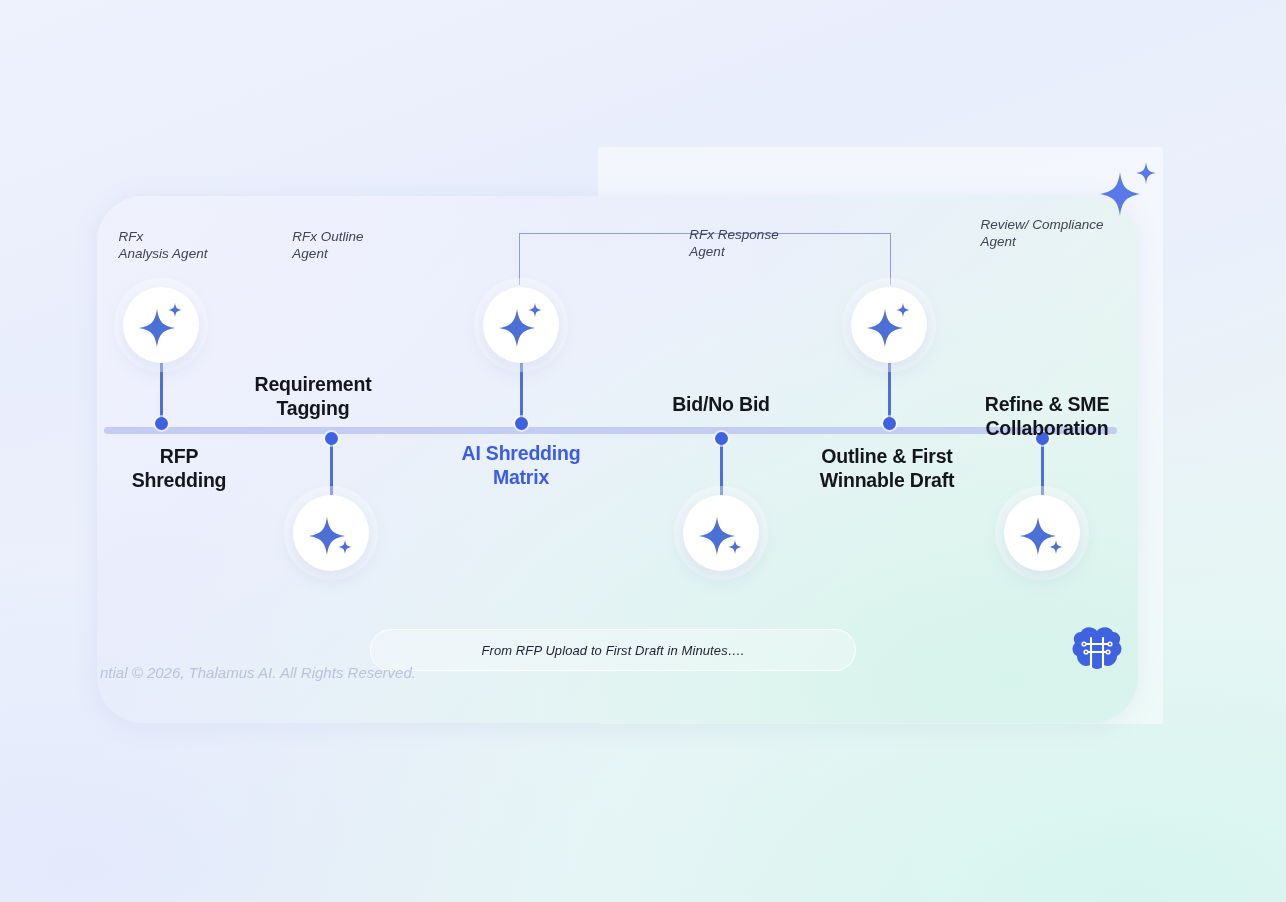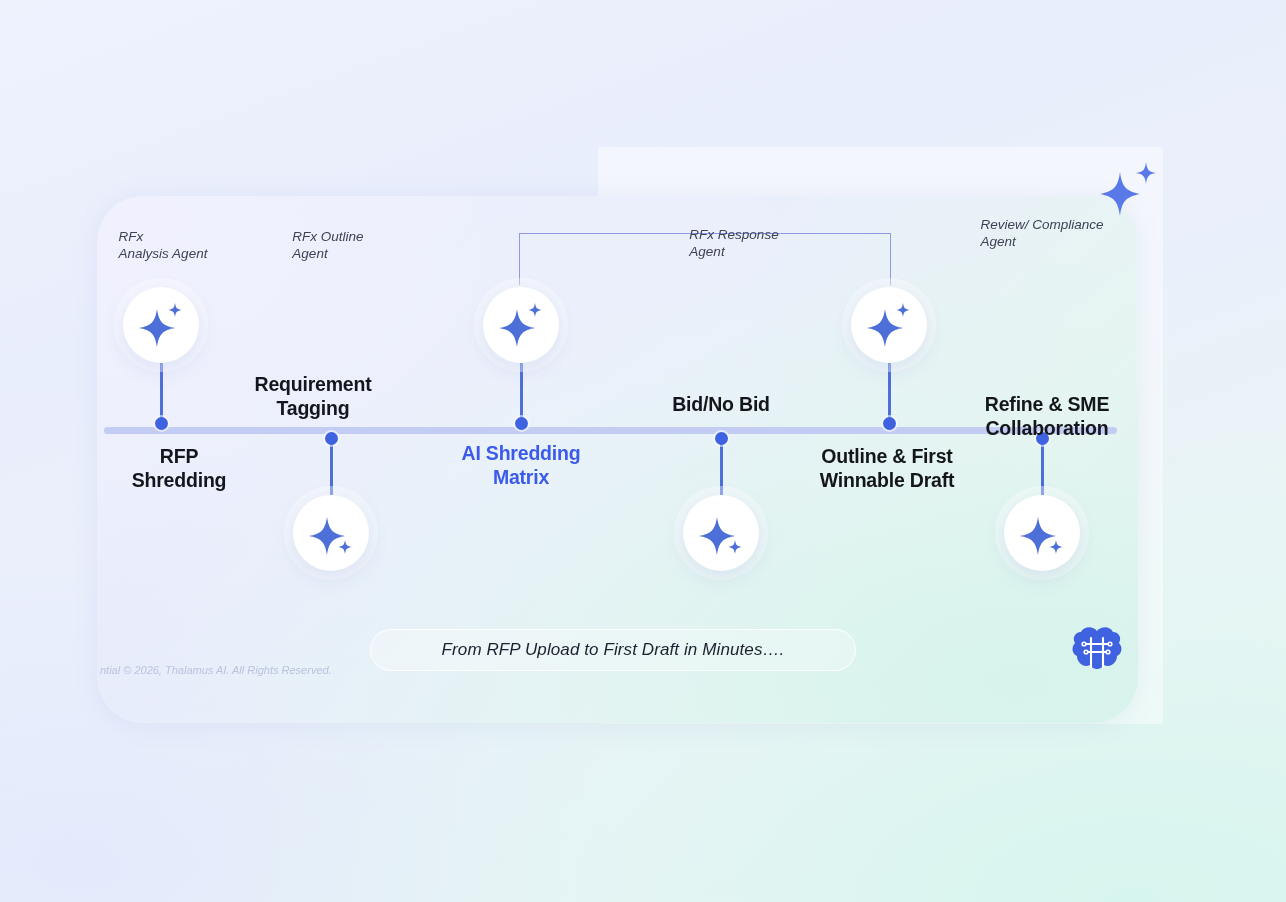--- a/index.html
+++ b/index.html
@@ -142,32 +142,32 @@
     height: 40px;
     border-radius: 22px;
     border: 1px solid rgba(255,255,255,0.92);
     background: rgba(255,255,255,0.30);
     display: flex;
     align-items: center;
     justify-content: center;
   }
   #tagline-text {
     font-style: italic;
-    font-size: 17px;
+    font-size: 13px;
     color: #1d2030;
     letter-spacing: 0.1px;
   }
 
   
   #footer-copyright {
     position: absolute;
     left: 100px;
     top: 664px;
     font-style: italic;
-    font-size: 11px;
+    font-size: 15px;
     color: #b9c2df;
     white-space: nowrap;
   }
 
   
   #hero-sparkle {
     position: absolute;
     left: 1098px;
     top: 160px;
   }

